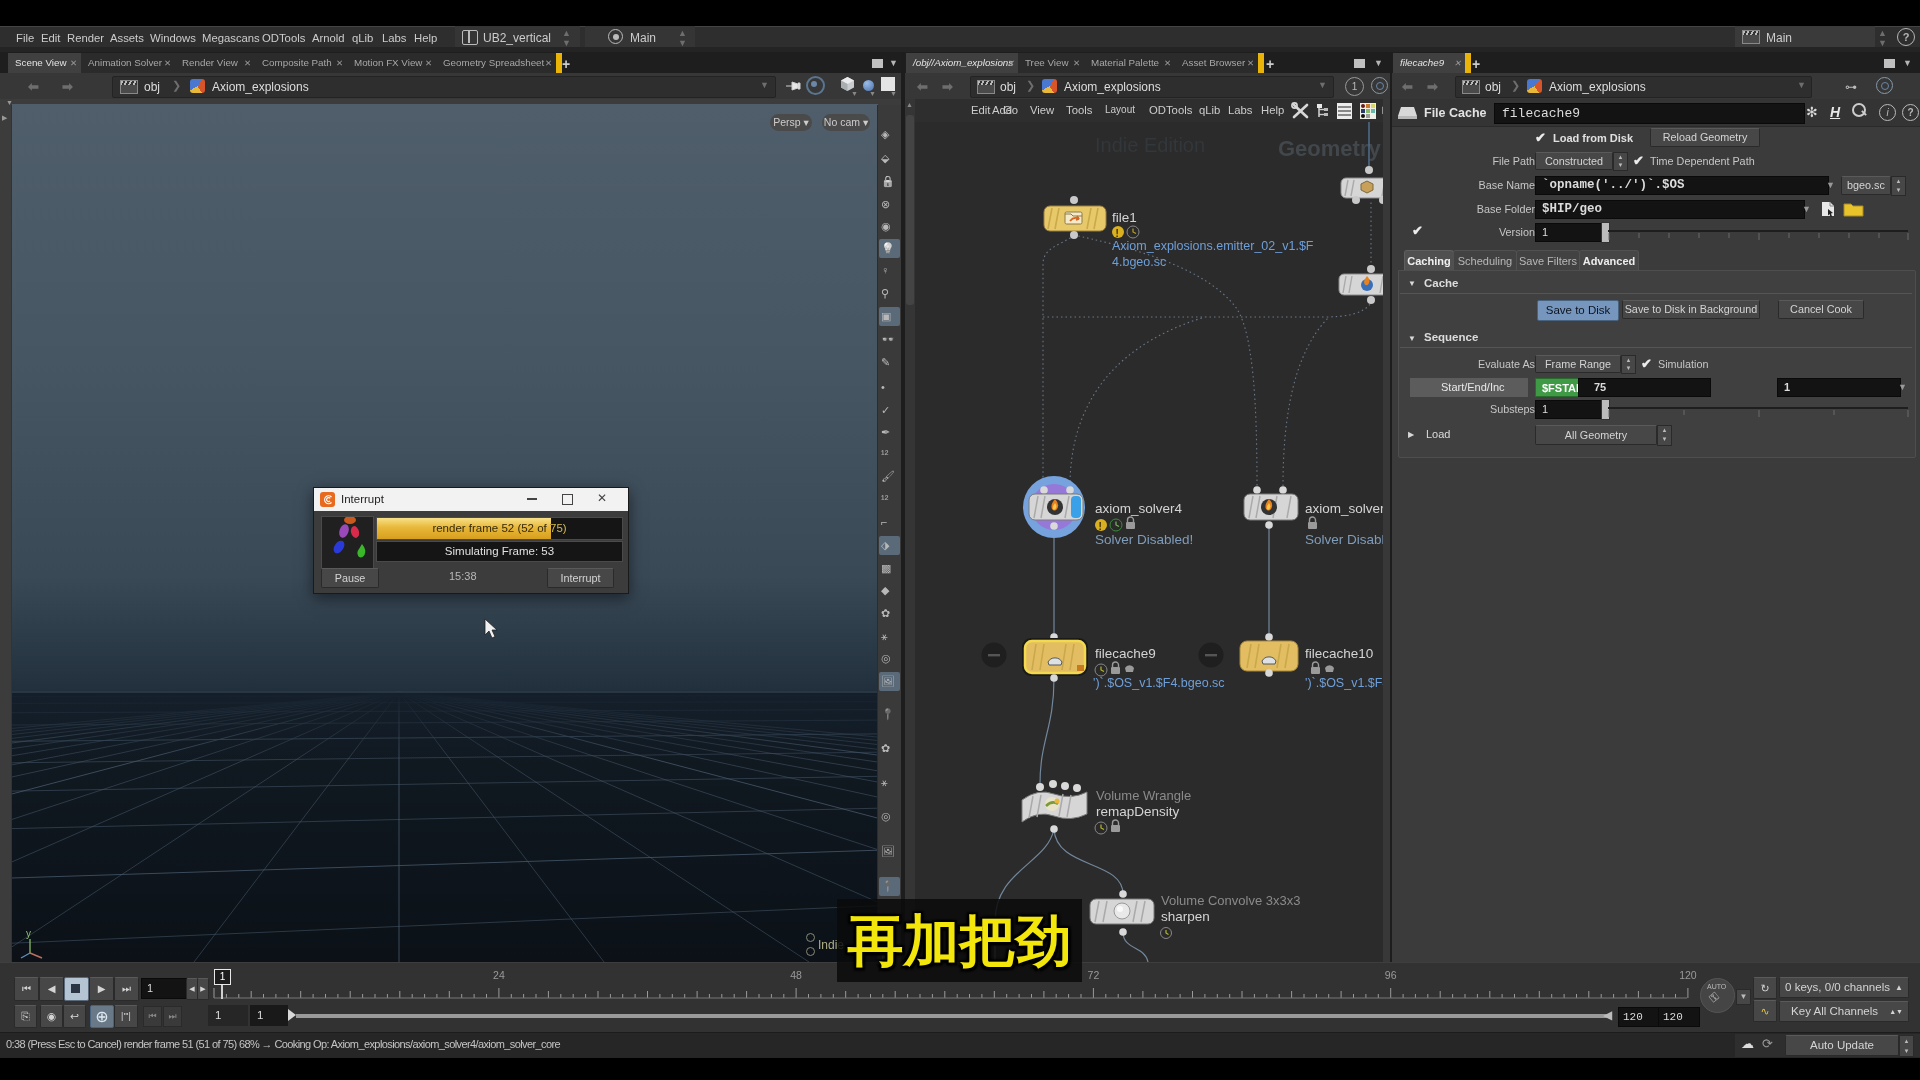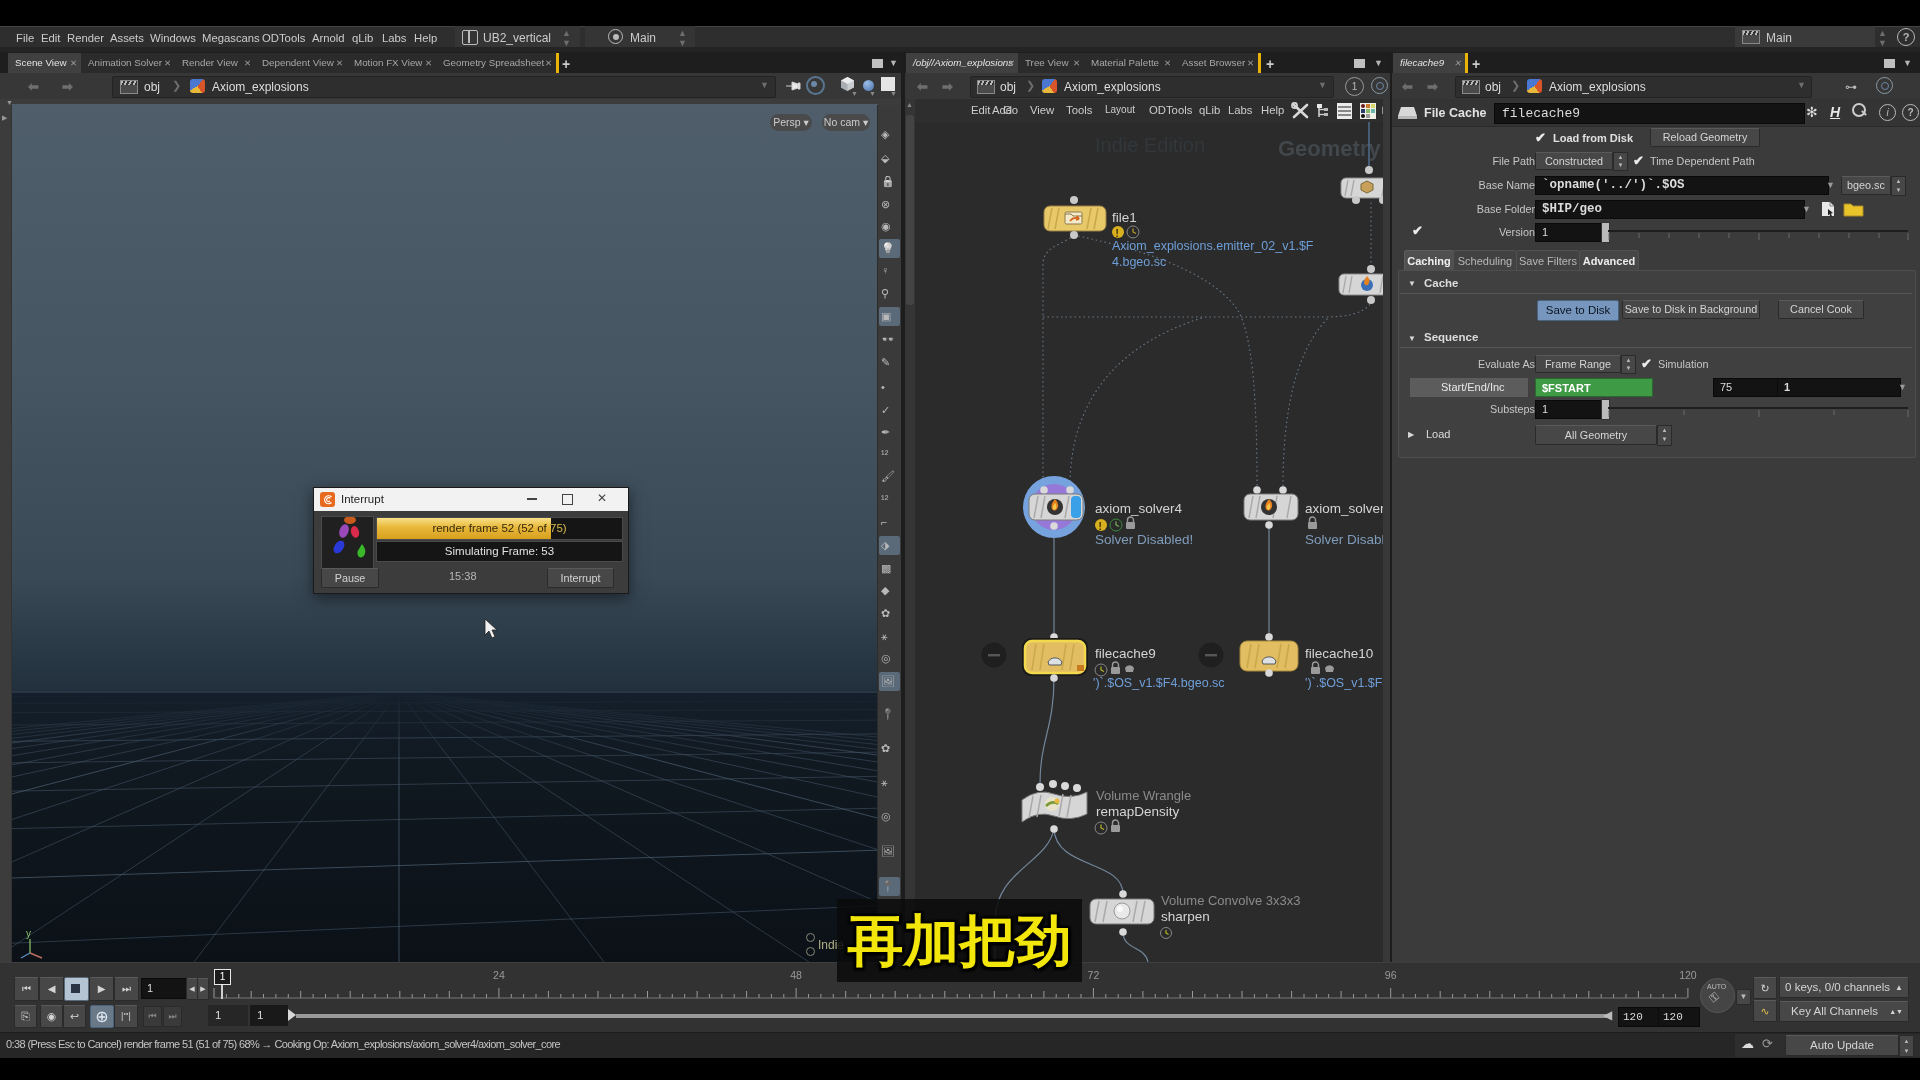--- a/index.html
+++ b/index.html
@@ -2,21 +2,21 @@
 <html><head>
 <meta charset="utf-8">
 <style>
   html,body{margin:0;padding:0;width:1920px;height:1080px;background:#000;overflow:hidden;
     font-family:"Liberation Sans",sans-serif;-webkit-font-smoothing:antialiased;}
   .abs{position:absolute;}
   .txt{color:#c8c8c8;font-size:12px;white-space:nowrap;}
   #stage{position:absolute;top:0;left:0;width:1920px;height:1080px;background:#000;}
   .tabrow{background:#1e1e1e;height:21px;}
   .tab{position:absolute;top:1px;height:20px;background:#2b2b2b;color:#a8a8a8;font-size:9.8px;
-    line-height:20px;border-right:3px solid #eab308;}
+    line-height:20px;border-right:6px solid #eab308;}
   .tab .lbl{padding-left:7px;}
   .tab .x{color:#999;font-size:8.5px;position:absolute;right:4px;top:0;}
   .tab{overflow:hidden;white-space:nowrap;}
   .tab.active{background:#404040;color:#e4e4e4;}
   .pathbar{background:#373737;}
   .pfield{position:absolute;background:#2e2e2e;border:1px solid #232323;border-radius:2px;height:20px;}
   .dim{color:#6e6e6e;}
   .menu-item{display:inline-block;color:#cccccc;font-size:11.3px;}
   .btn{background:#474747;border:1px solid #2a2a2a;border-top-color:#5a5a5a;border-radius:2px;
     color:#d4d4d4;font-size:10.8px;text-align:center;}
@@ -59,21 +59,21 @@
 <div class="abs dim" style="left:1878px;top:28px;font-size:9px;">▲<br>▼</div>
 <div class="abs" style="left:1897px;top:28px;width:16px;height:16px;border:1.5px solid #b5b5b5;border-radius:50%;color:#b5b5b5;font-size:11px;font-weight:bold;text-align:center;line-height:16px;">?</div>
 
 <div class="abs tabrow" style="left:0;top:52px;width:903px;"></div>
 <div class="abs tabrow" style="left:905px;top:52px;width:485px;"></div>
 <div class="abs tabrow" style="left:1392px;top:52px;width:528px;"></div>
 
 <div class="tab active" style="left:8px;top:53px;width:73px;"><span class="lbl">Scene View</span><span class="x" style="line-height:20px;">✕</span></div>
 <div class="tab" style="left:81px;top:53px;width:94px;"><span class="lbl">Animation Solver</span><span class="x" style="line-height:20px;">✕</span></div>
 <div class="tab" style="left:175px;top:53px;width:80px;"><span class="lbl">Render View</span><span class="x" style="line-height:20px;">✕</span></div>
-<div class="tab" style="left:255px;top:53px;width:92px;"><span class="lbl">Dependent View</span><span class="x" style="line-height:20px;">✕</span></div>
+<div class="tab" style="left:255px;top:53px;width:92px;"><span class="lbl">Composite Path</span><span class="x" style="line-height:20px;">✕</span></div>
 <div class="tab" style="left:347px;top:53px;width:89px;"><span class="lbl">Motion FX View</span><span class="x" style="line-height:20px;">✕</span></div>
 <div class="tab" style="left:436px;top:53px;width:120px;"><span class="lbl">Geometry Spreadsheet</span><span class="x" style="line-height:20px;">✕</span></div>
 <div class="abs" style="left:562px;top:56px;color:#ccc;font-size:14px;font-weight:bold;">+</div>
 <div class="abs" style="left:872px;top:59px;width:11px;height:9px;background:#c0c0c0;"></div>
 <div class="abs" style="left:889px;top:58px;color:#b5b5b5;font-size:9px;">▼</div>
 
 <div class="tab active" style="left:906px;top:53px;width:112px;font-style:italic;font-size:9.8px;"><span class="lbl">/obj//Axiom_explosions</span><span class="x" style="line-height:20px;">✕</span></div>
 <div class="tab" style="left:1018px;top:53px;width:66px;"><span class="lbl">Tree View</span><span class="x" style="line-height:20px;">✕</span></div>
 <div class="tab" style="left:1084px;top:53px;width:91px;"><span class="lbl">Material Palette</span><span class="x" style="line-height:20px;">✕</span></div>
 <div class="tab" style="left:1175px;top:53px;width:83px;"><span class="lbl">Asset Browser</span><span class="x" style="line-height:20px;">✕</span></div>
@@ -594,21 +594,21 @@
 <div class="abs" style="left:1424px;top:331px;color:#dcdcdc;font-size:11.5px;font-weight:bold;">Sequence</div>
 <div class="abs" style="left:1400px;top:347px;width:512px;height:1px;background:#555;"></div>
 <div class="plabel" style="left:1392px;top:358px;width:130px;">Evaluate As</div>
 <div class="abs btn" style="left:1535px;top:355px;width:84px;height:16px;line-height:16px;">Frame Range</div>
 <div class="abs" style="left:1621px;top:355px;width:13px;height:17px;background:#474747;border:1px solid #2a2a2a;color:#bbb;font-size:6px;text-align:center;line-height:8px;">▲<br>▼</div>
 <div class="abs chk" style="left:1641px;top:356px;">✔</div>
 <div class="abs" style="left:1658px;top:358px;color:#c6c6c6;font-size:10.8px;">Simulation</div>
 <div class="abs" style="left:1410px;top:378px;width:118px;height:19px;background:#5c5c5c;"></div>
 <div class="abs" style="left:1441px;top:381px;color:#e8e8e8;font-size:11px;">Start/End/Inc</div>
 <div class="abs" style="left:1535px;top:378px;width:118px;height:19px;background:#3f9a45;border:1px solid #2a6a2e;color:#fff;font-size:11px;font-weight:bold;line-height:19px;padding-left:6px;box-sizing:border-box;">$FSTART</div>
-<div class="abs fld" style="left:1713px;top:378px;width:116px;height:17px;font-weight:normal;line-height:17px;padding-left:6px;">75</div>
+<div class="abs fld" style="left:1578px;top:378px;width:116px;height:17px;font-weight:bold;line-height:17px;padding-left:15px;">75</div>
 <div class="abs fld" style="left:1777px;top:378px;width:116px;height:17px;font-weight:bold;line-height:17px;padding-left:6px;">1</div>
 <div class="abs" style="left:1898px;top:382px;color:#999;font-size:9px;">▼</div>
 
 <div class="plabel" style="left:1392px;top:403px;width:130px;">Substeps</div>
 <div class="abs fld" style="left:1535px;top:400px;width:62px;height:17px;line-height:17px;padding-left:6px;">1</div>
 <div class="abs" style="left:1601px;top:399px;width:7px;height:19px;background:#bbb;border:1px solid #333;"></div>
 <div class="abs" style="left:1608px;top:407px;width:300px;height:2px;background:#1e1e1e;"></div>
 <svg class="abs" style="left:1608px;top:410px;" width="302" height="8">
  <g stroke="#6a6a6a">
         <line x1="1" y1="0" x2="1" y2="7"></line>

